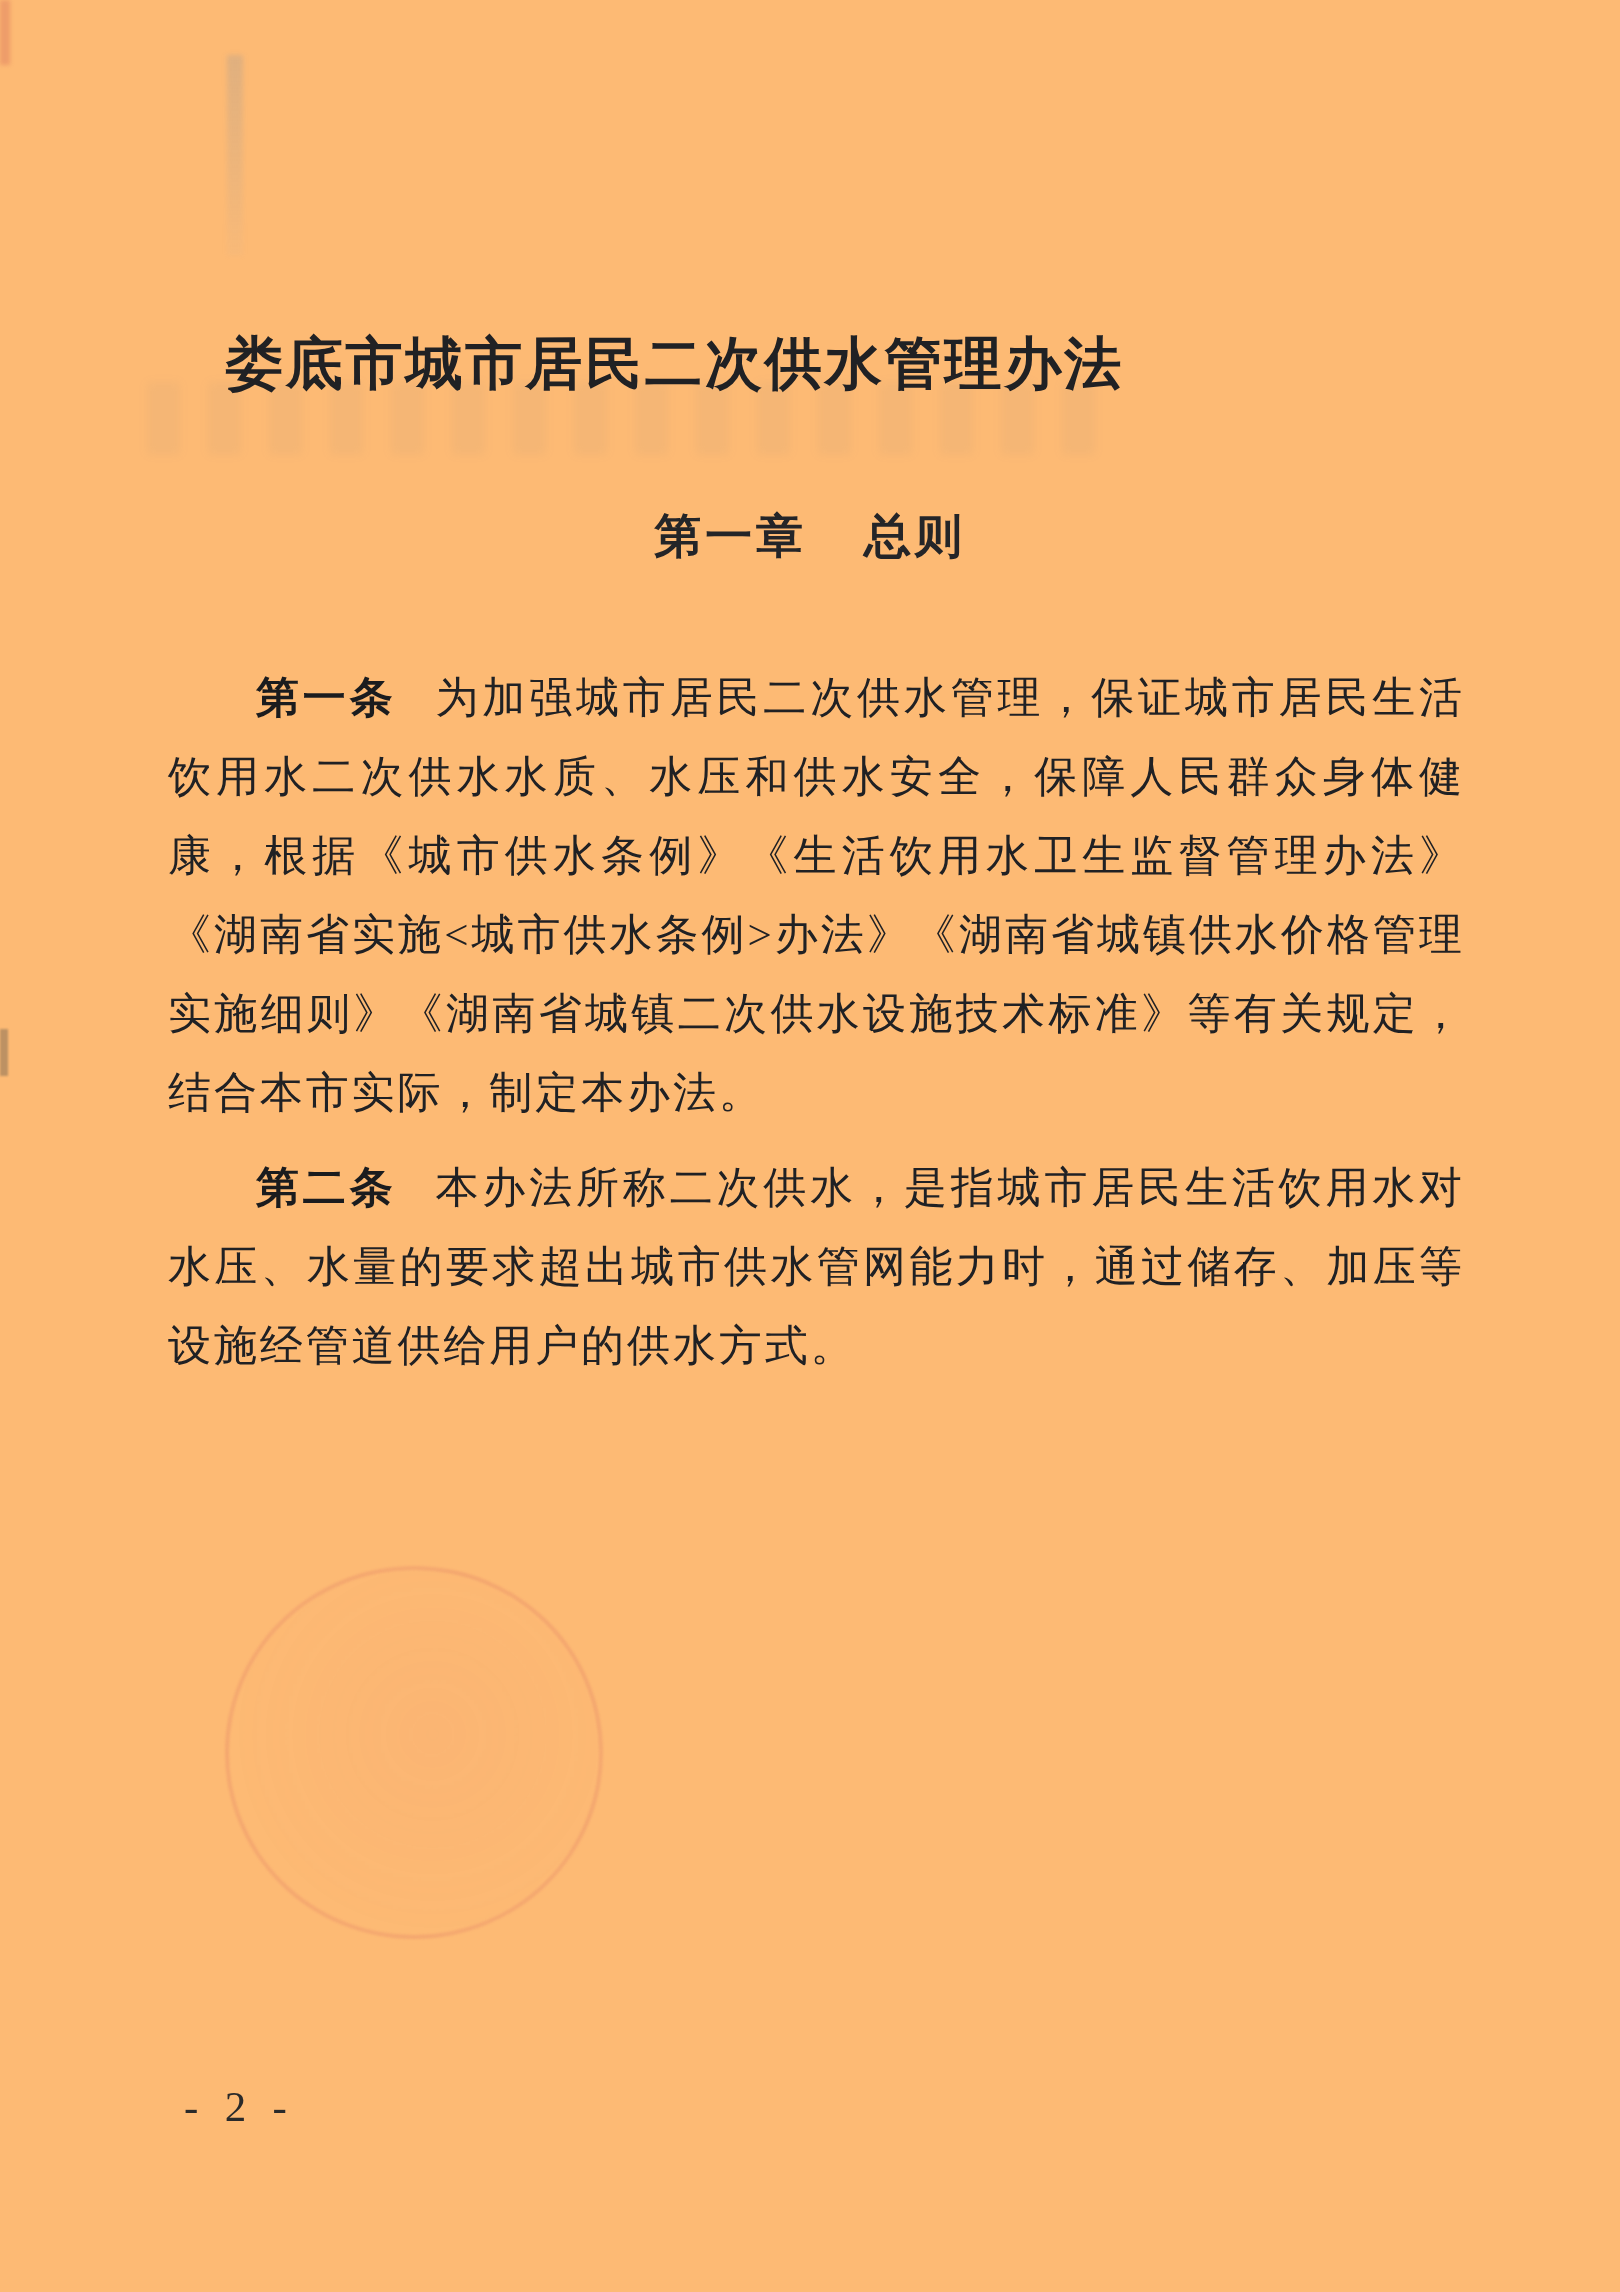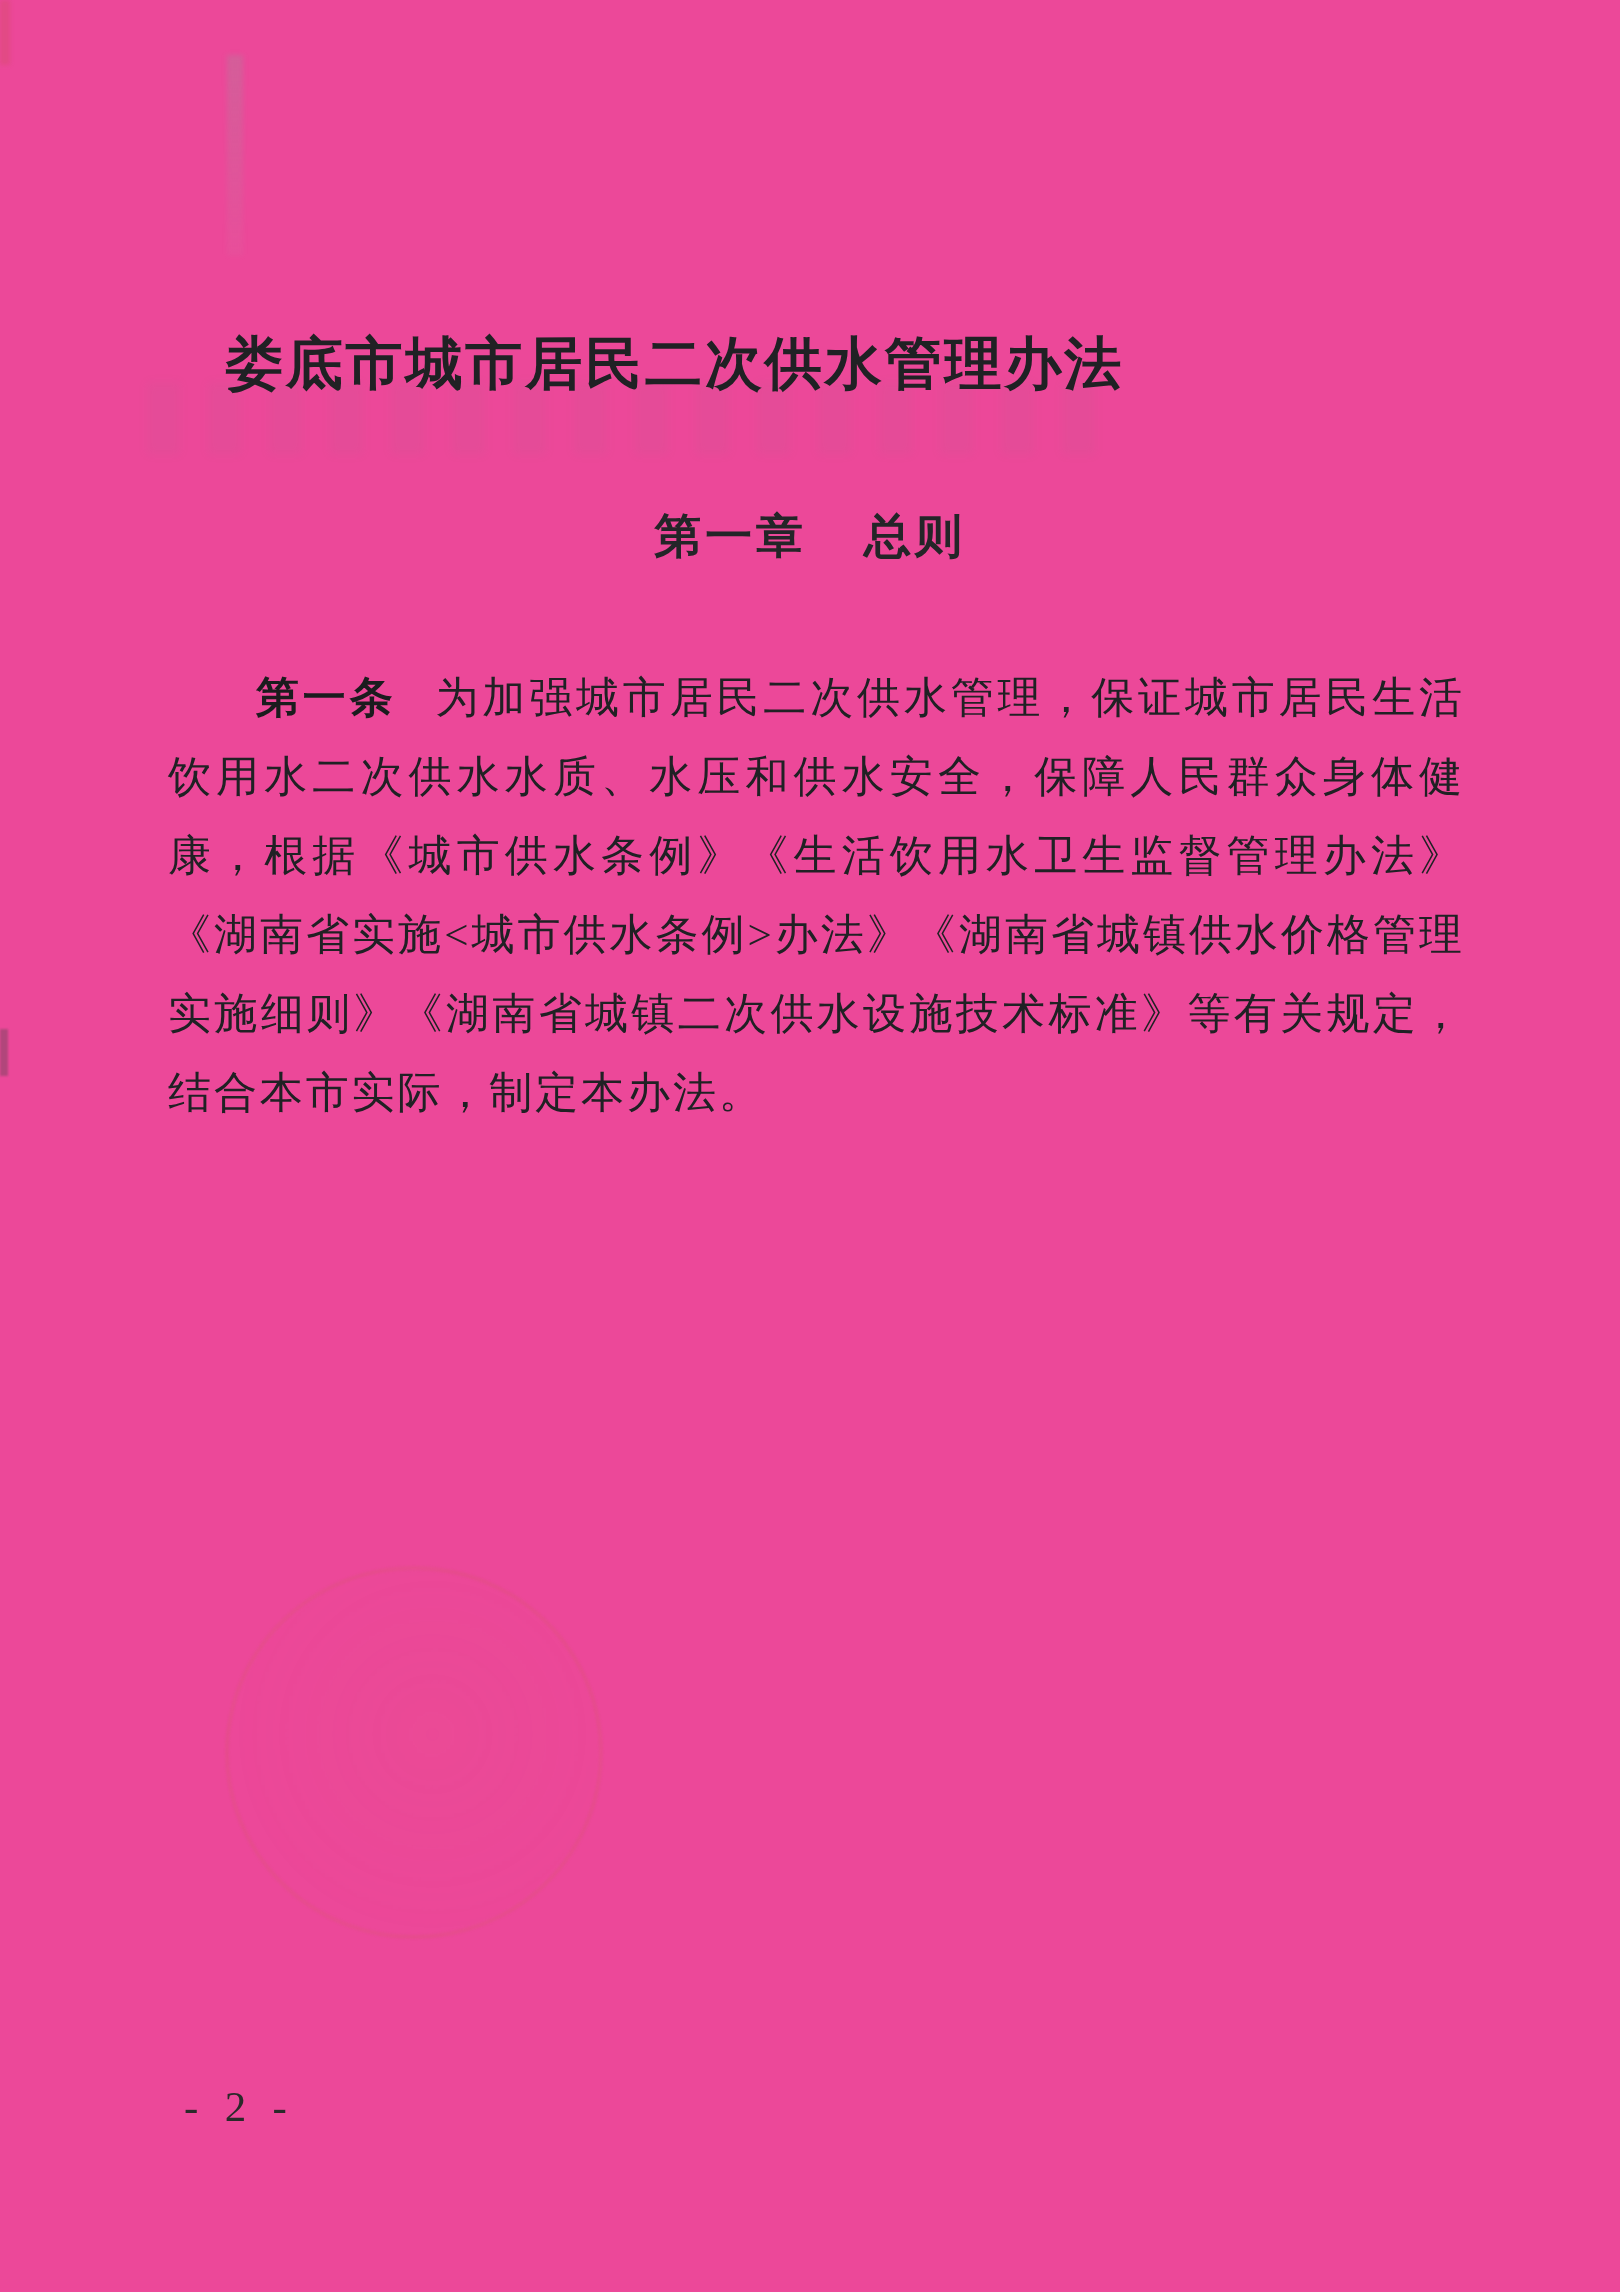--- a/index.html
+++ b/index.html
@@ -4,21 +4,21 @@
 <style>
   html, body {
     margin: 0;
     padding: 0;
     background: #ffffff;
   }
   .page {
     position: relative;
     width: 1620px;
     height: 2293px;
-    background: #ec4899;
+    background: #fdba74;
     overflow: hidden;
     font-family: "Liberation Serif", serif;
     color: #1c1c1c;
   }
   
   .doc-title {
     position: absolute;
     top: 329px;
     left: 0;
     width: 100%;
@@ -145,20 +145,23 @@
   <h2 class="chapter-heading">
     <span class="chapter-number">第一章</span><span class="chapter-name">总则</span>
   </h2>
 
   <div class="body-text">
 
     <p>
       <span class="article-lead">第一条</span><span>为加强城市居民二次供水管理，保证城市居民生活饮用水二次供水水质、水压和供水安全，保障人民群众身体健康，根据《城市供水条例》《生活饮用水卫生监督管理办法》《湖南省实施&lt;城市供水条例&gt;办法》《湖南省城镇供水价格管理实施细则》《湖南省城镇二次供水设施技术标准》等有关规定，结合本市实际，制定本办法。</span>
     </p>
 
+    <p>
+      <span class="article-lead">第二条</span><span>本办法所称二次供水，是指城市居民生活饮用水对水压、水量的要求超出城市供水管网能力时，通过储存、加压等设施经管道供给用户的供水方式。</span>
+    </p>
 
 
 
   </div>
 
   <div class="page-number">- 2 -</div>
 
 </div>
 
 

